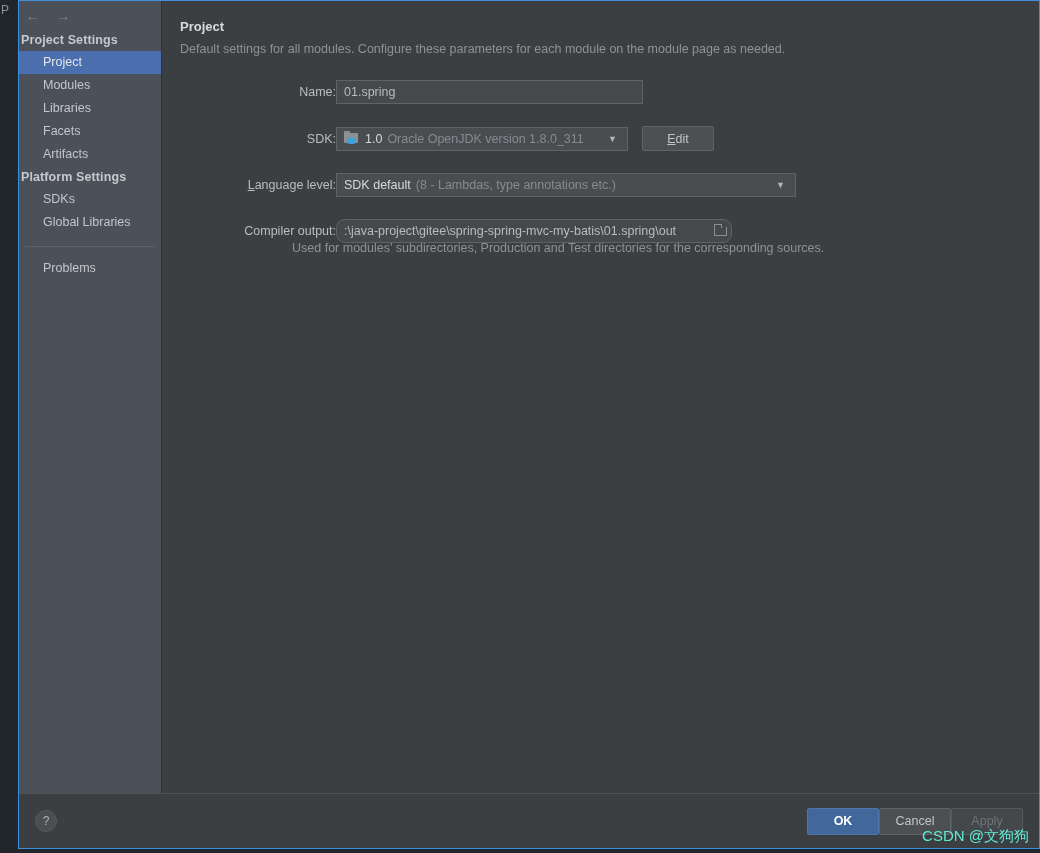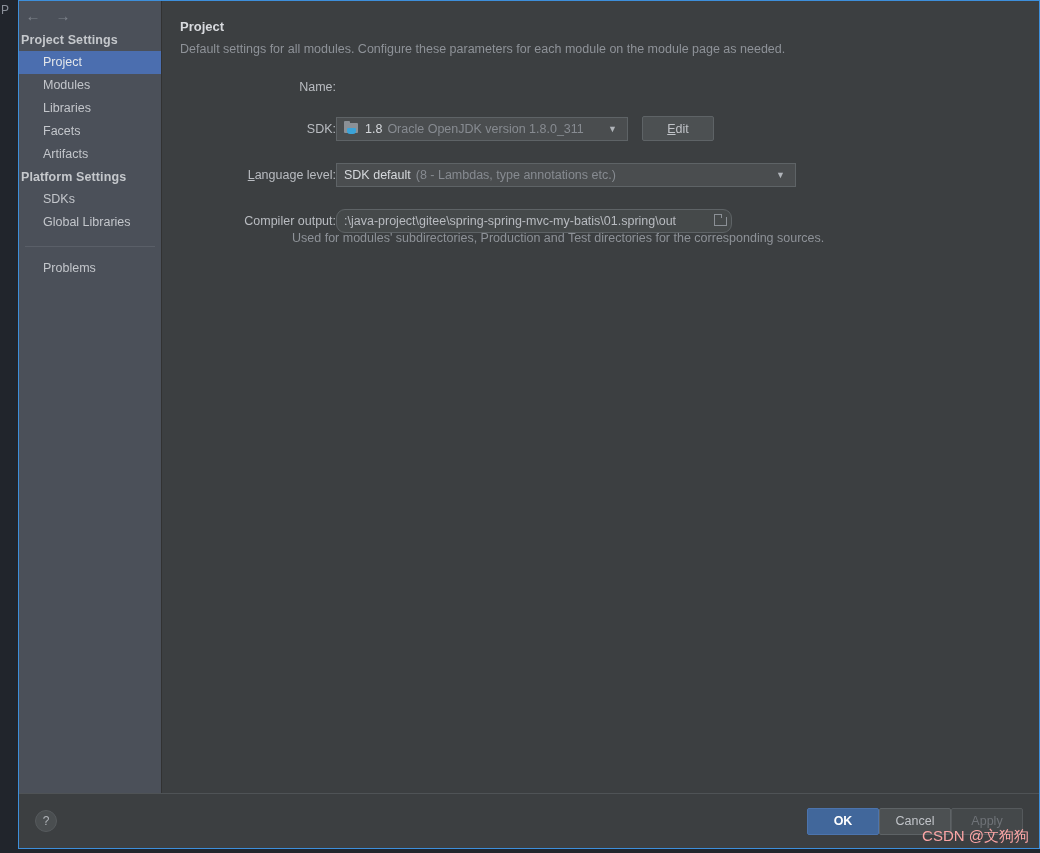--- a/index.html
+++ b/index.html
@@ -250,21 +250,21 @@
   #cancel-btn {
     background: #4c5052; border: 1px solid #5e6366; color: #c0c3c8;
   }
   #apply-btn {
     background: #44484a; border: 1px solid #55595c; color: #6f7378;
     cursor: default;
   }
   #watermark {
     position: absolute;
     right: 10px; bottom: 2px;
-    font-size: 15px; color: #fca5a5;
+    font-size: 15px; color: #5eead4;
     pointer-events: none;
     white-space: nowrap;
   }
 </style>
 </head>
 <body>
 
 <div id="desktop">
 
   <div id="bg-strip"></div>
@@ -298,30 +298,33 @@
         <div class="nav-item">Problems</div>
       </div>
 
       <div id="main">
 
         <div id="section-title">Project</div>
         <div id="section-desc">Default settings for all modules. Configure these parameters for each module on the module page as needed.</div>
 
         <div class="field-row">
           <div class="field-label">Name:</div>
+          <div class="textfield" id="name-field">
+            <span>01.spring</span>
+          </div>
         </div>
 
         <div class="field-row">
           <div class="field-label">SDK:</div>
           <div class="combo" id="sdk-combo">
             <span class="sdk-icon">
               <span class="folder"></span>
                 <span class="cup"></span>
             </span>
-            <span class="bright">1.8</span>
+            <span class="bright">1.0</span>
             <span class="dim" style="margin-left:5px">Oracle OpenJDK version 1.8.0_311</span>
             <span class="caret">▼</span>
           </div>
           <div class="btn" id="edit-btn">
             <span class="mnemonic">E</span>
               <span>dit</span>
           </div>
         </div>
 
         <div class="field-row">

